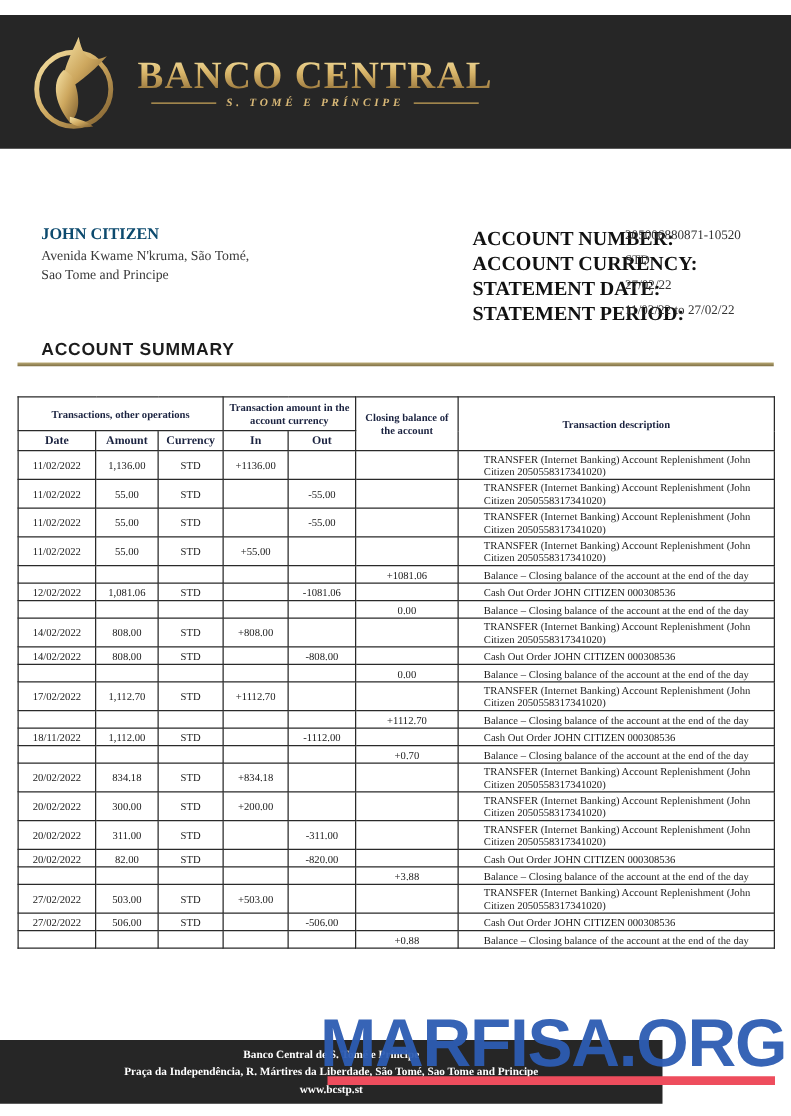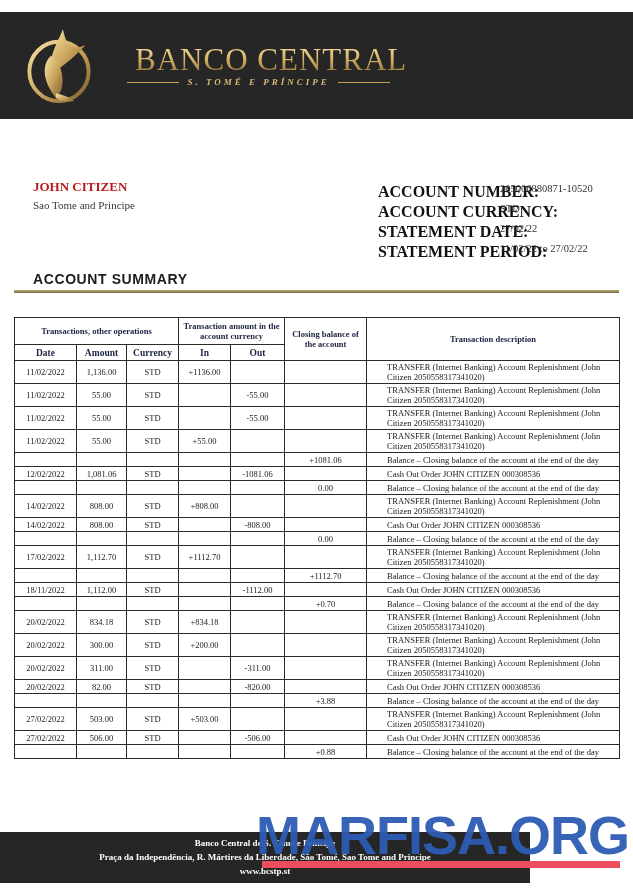--- a/index.html
+++ b/index.html
@@ -10,35 +10,35 @@
   }
 
   
   .header-bar {
     position:absolute; left:0; top:12px; width:633px; height:107px;
     background:#262626; display:flex; align-items:center; padding-left:20px;
   }
   .logo-svg { width:78px; height:86px; flex:0 0 auto; }
   .wordmark-wrap { margin-left:12px; display:flex; flex-direction:column; align-items:center; }
   .bank-name {
-    font-family:"Liberation Serif", serif; font-weight:normal; font-size:31px;
+    font-family:"Liberation Serif", serif; font-weight:bold; font-size:31px;
     letter-spacing:1px; line-height:1;
     background:linear-gradient(180deg,#f6e3a6 0%,#d9b66a 45%,#8f6d36 100%);
-    -webkit-background-clip:text; background-clip:text; color:transparent;margin-left:25px;
+    -webkit-background-clip:text; background-clip:text; color:transparent;
   }
   .bank-sub-row { display:flex; align-items:center; gap:8px; margin-top:2px; width:100%; justify-content:center; }
   .sub-line { height:1px; width:52px; background:#c9a55a; }
   .bank-sub {
     font-family:"Liberation Serif", serif; font-style:italic; font-weight:bold;
     font-size:9px; letter-spacing:3px; color:#d8b877; white-space:nowrap;
   }
 
   
   .account-holder { position:absolute; left:33px; top:179px; }
-  .holder-name { font-weight:bold; font-size:13px; color:#b91c1c;font-family:Liberation Serif, serif; }
+  .holder-name { font-weight:bold; font-size:13px; color:#0c4a6e;font-family:Liberation Serif, serif; }
   .holder-addr { font-size:11px; color:#3a3a3a; line-height:15px; margin-top:3px; }
 
   
   .account-details {
     position:absolute; left:378px; top:183px;
     display:grid; grid-template-columns:118px auto; row-gap:2px; column-gap:4px;
   }
   .acct-label { font-weight:bold; font-size:16px; color:#111; white-space:nowrap; }
   .acct-value { font-size:10.5px; color:#333; white-space:nowrap; }
 
@@ -119,20 +119,21 @@
       <span class="sub-line"></span>
       <span class="bank-sub">S. TOMÉ E PRÍNCIPE</span>
       <span class="sub-line"></span>
     </div>
   </div>
 </div>
 
 <div class="account-holder">
   <div class="holder-name">JOHN CITIZEN</div>
   <div class="holder-addr">
+    <div>Avenida Kwame N'kruma, São Tomé,</div>
     <div>Sao Tome and Principe</div>
   </div>
 </div>
 
 <div class="account-details">
   <div class="acct-label">ACCOUNT NUMBER:</div>
   <div class="acct-value">205006880871-10520</div>
   <div class="acct-label">ACCOUNT CURRENCY:</div>
   <div class="acct-value">STD</div>
   <div class="acct-label">STATEMENT DATE:</div>

